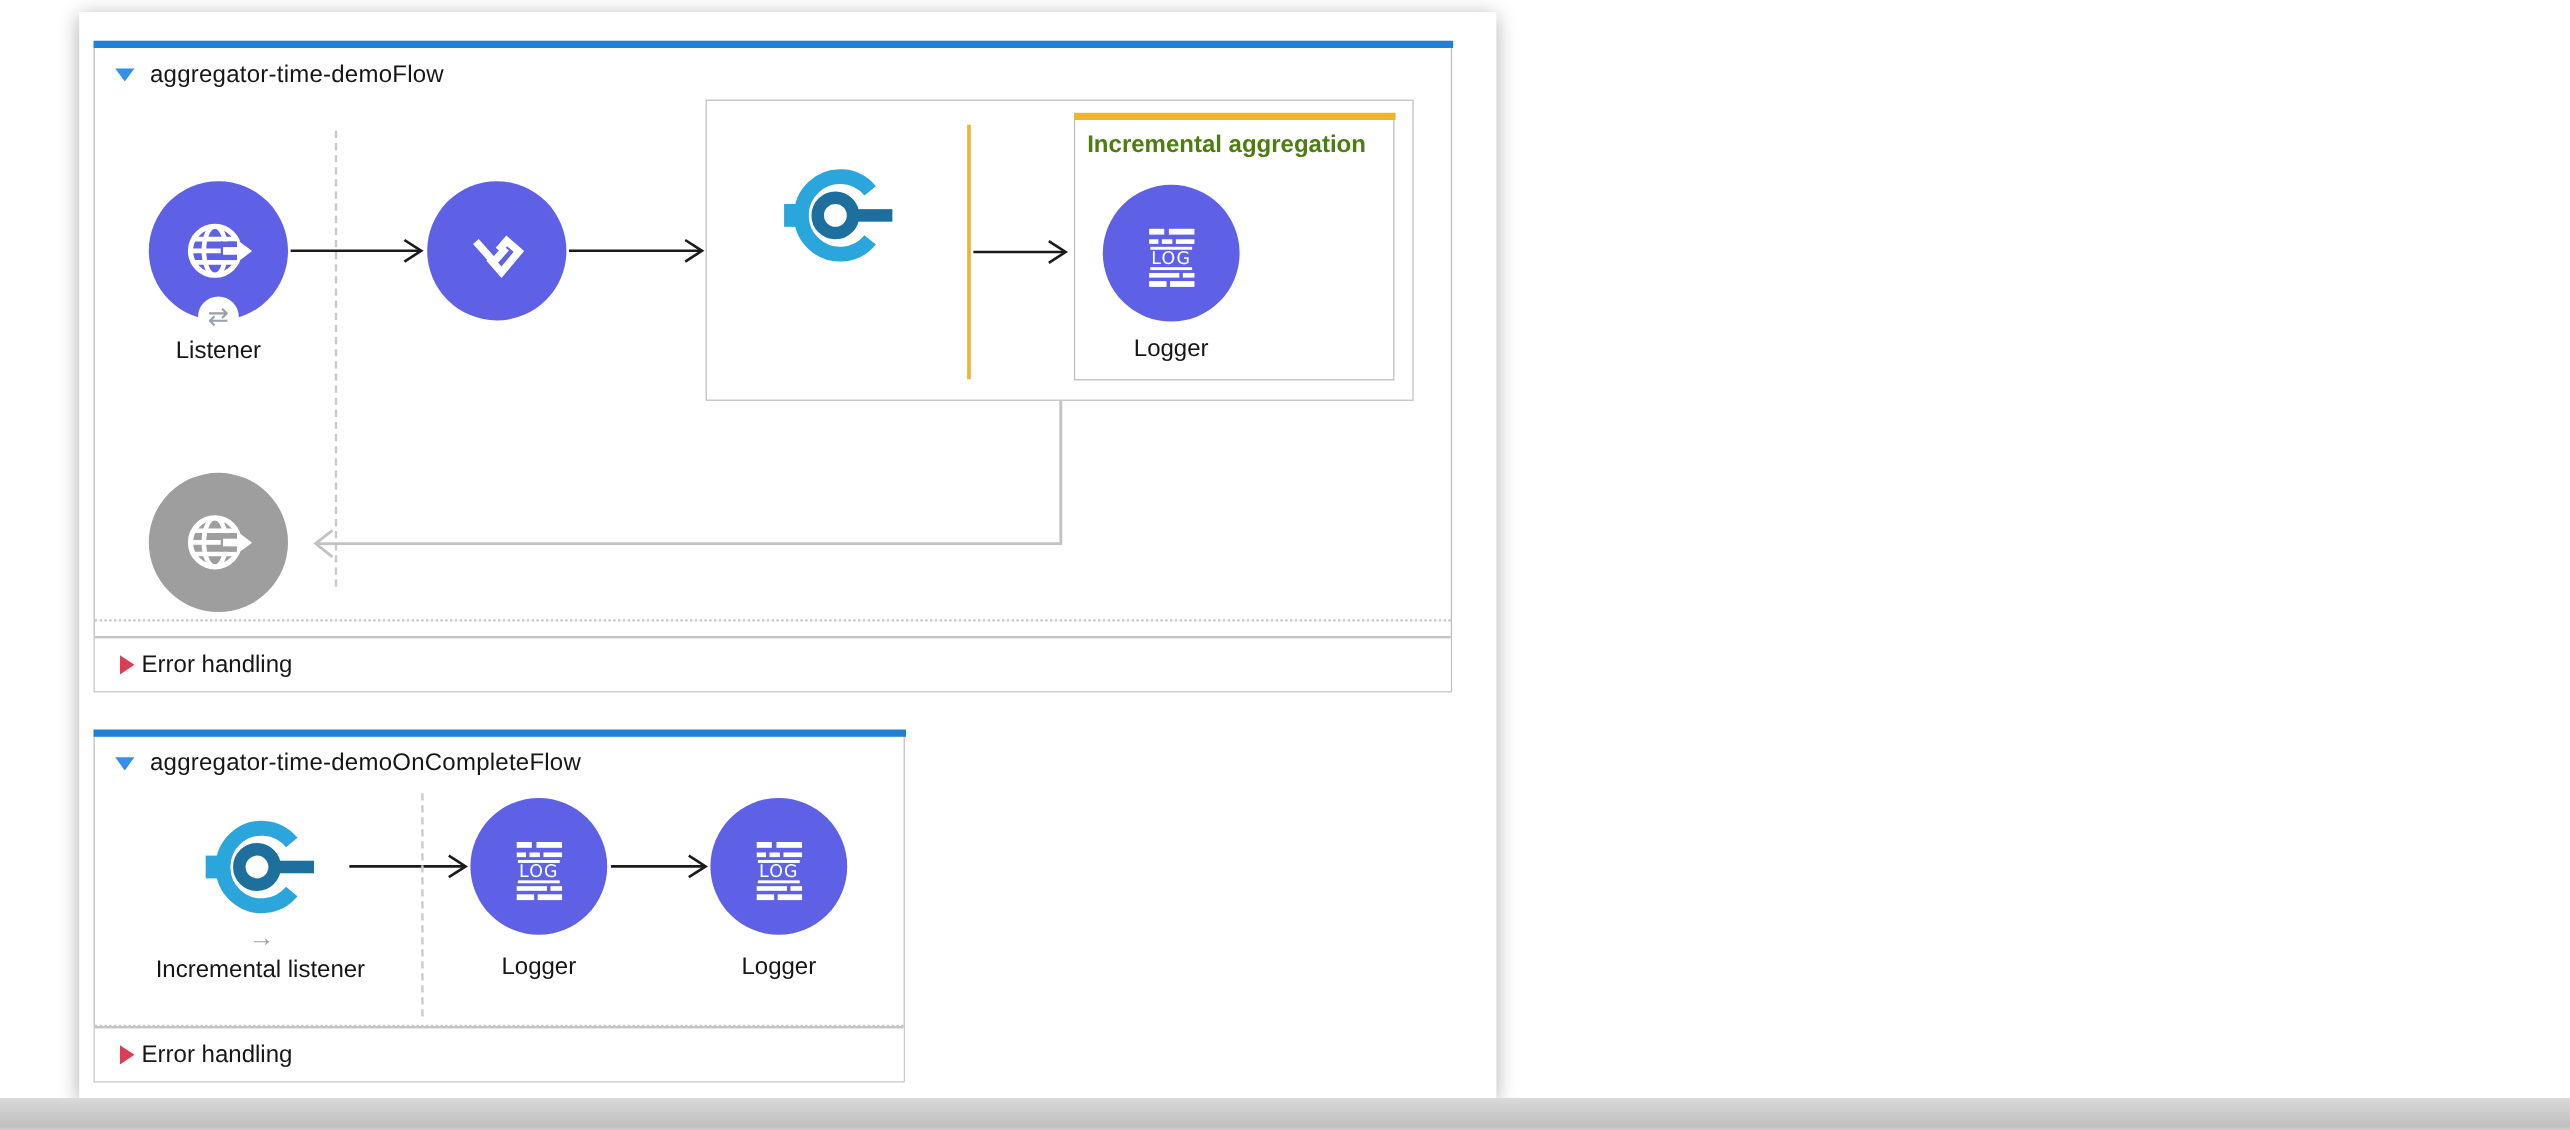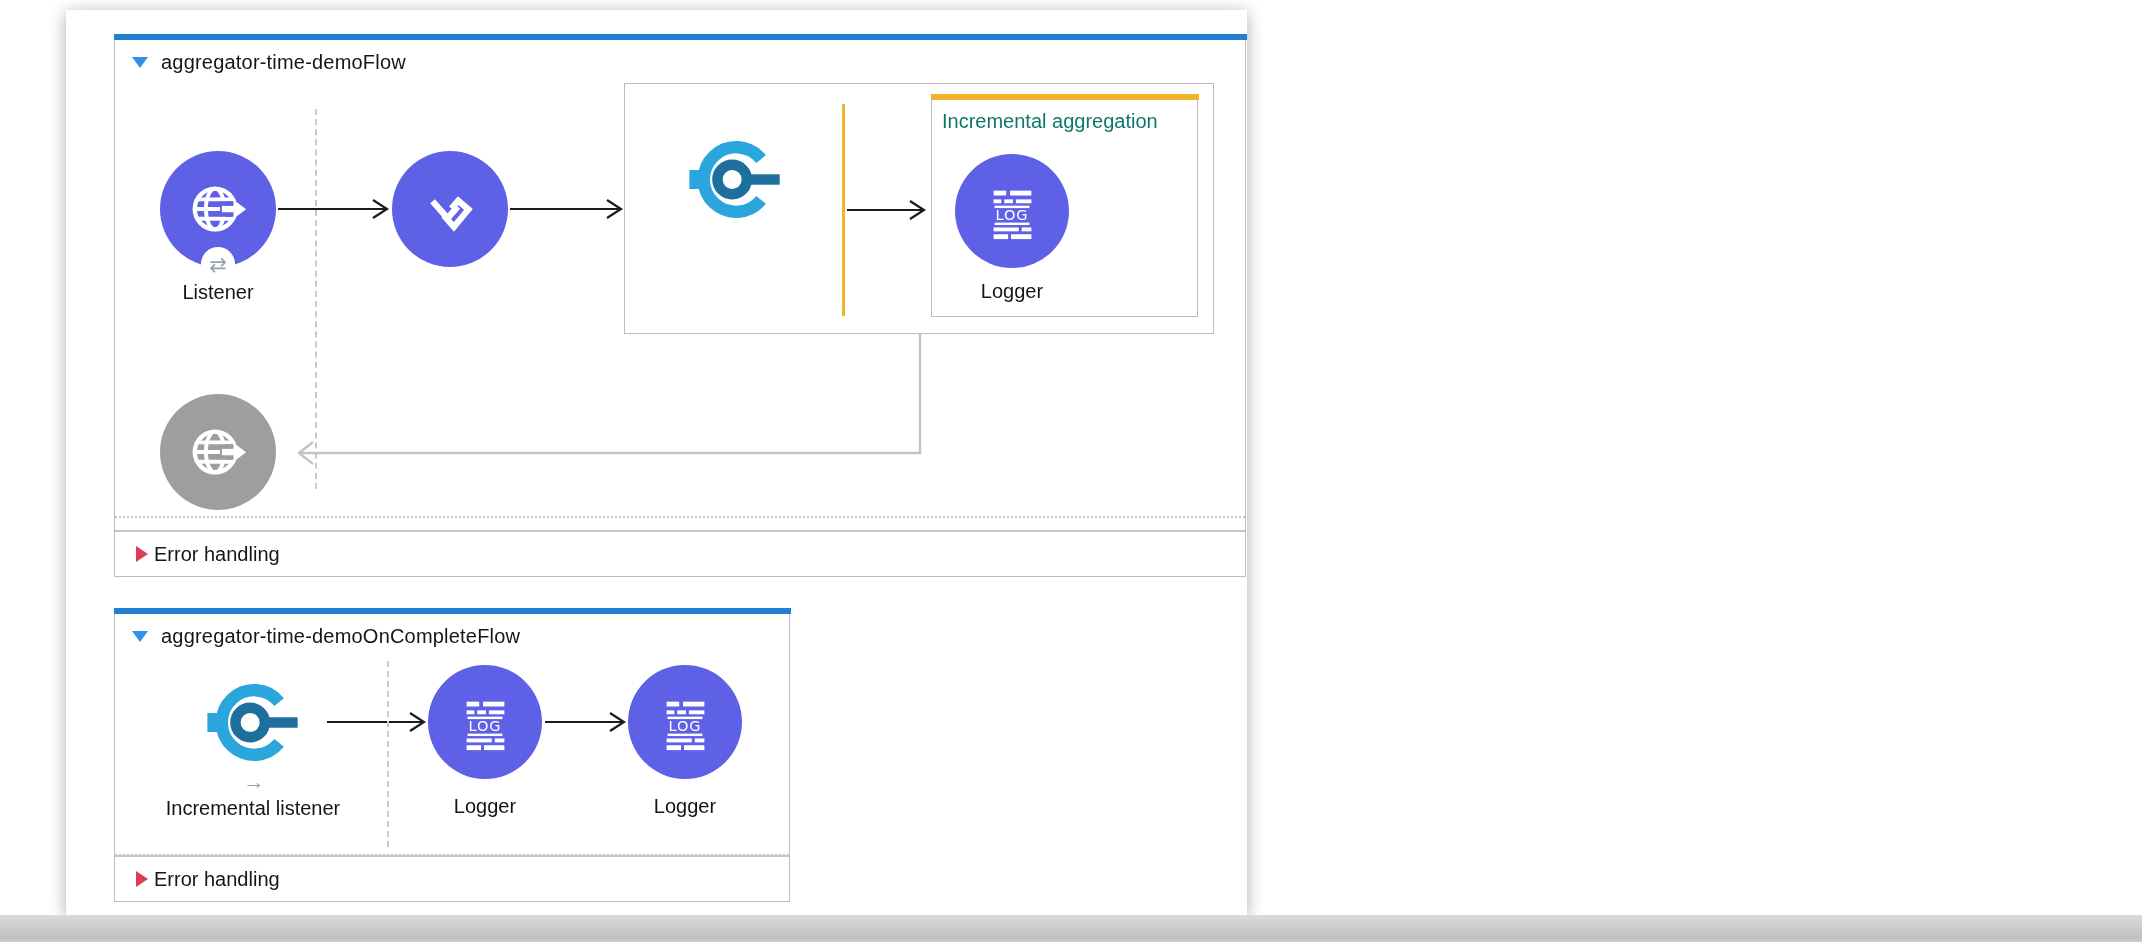--- a/index.html
+++ b/index.html
@@ -9,21 +9,21 @@
 
   
   .bottom-strip { position:absolute; left:0; top:915px; width:100%; height:27px;
                   background:linear-gradient(180deg,#dadada 0%,#c0c0c0 85%,#cecece 100%); }
 
   
   .canvas { position:absolute; left:66px; top:10px; width:1181px; height:905px;
             background:#fff; box-shadow:0 3px 16px rgba(0,0,0,.33); }
 
   
-  .flow { position:absolute; background:#fff; border:1.5px solid var(--container_border,#bcbcbc);margin-left:36px; }
+  .flow { position:absolute; background:#fff; border:1.5px solid var(--container_border,#bcbcbc); }
   .flow1 { left:12px; top:24px; width:1132px; height:543px; }
   .flow2 { left:12px; top:598px; width:676px; height:294px;padding-left:11px; }
   .accent { position:absolute; top:-1.5px; left:-1.5px; right:-1.5px; height:6px;
             background:var(--accent_blue,#1f80d5); }
 
   .flow-header { position:absolute; top:16px; left:17px; display:flex; align-items:center; gap:13px; }
   .tri-down { width:0; height:0; border-left:8px solid transparent; border-right:8px solid transparent;
               border-top:11px solid var(--collapse_blue,#3390e8); }
   .flow-title { font-size:20px; color:#161618; letter-spacing:.2px; }
 
@@ -39,21 +39,21 @@
            color:#99a1a8; font-size:21px; line-height:1; }
   .badge.bare { background:transparent; }
 
   
   .scope-box { position:absolute; left:509px; top:48px; width:590px; height:251px;
                border:1.5px solid var(--container_border,#bcbcbc); background:#fff; }
   .inc-box { position:absolute; left:306px; top:15px; width:267px; height:218px;
              border:1.5px solid var(--container_border,#bcbcbc); background:#fff; }
   .inc-topbar { position:absolute; top:-6px; left:-1.5px; right:-1.5px; height:6px;
                 background:var(--highlight_orange,#f0b42c); }
-  .inc-title { position:absolute; left:10px; top:10px; font-size:20px; color:#0f766e; white-space:nowrap; }
+  .inc-title { position:absolute; left:10px; top:10px; font-size:20px; color:#4d7c0f; white-space:nowrap;font-weight:bold; }
   .orange-line { position:absolute; left:217px; top:20px; width:3px; height:212px;
                  background:var(--highlight_orange,#f0b42c); }
 
   
   .dashed-v { position:absolute; width:0; border-left:2px dashed var(--dashed_gray,#cacaca); }
   .dash-f1 { left:200px; top:74px; height:380px; }
   .dash-f2 { left:272px; top:52px; height:186px; }
   svg.arrow line, svg.arrow polyline { stroke:var(--arrow_black,#1b1b1b); stroke-width:2.2; fill:none; }
   svg.gray-path polyline { stroke:var(--connector_gray,#c3c3c3); stroke-width:2.4; fill:none; }
   svg.arrow, svg.gray-path, .icon-svg { position:absolute; }

